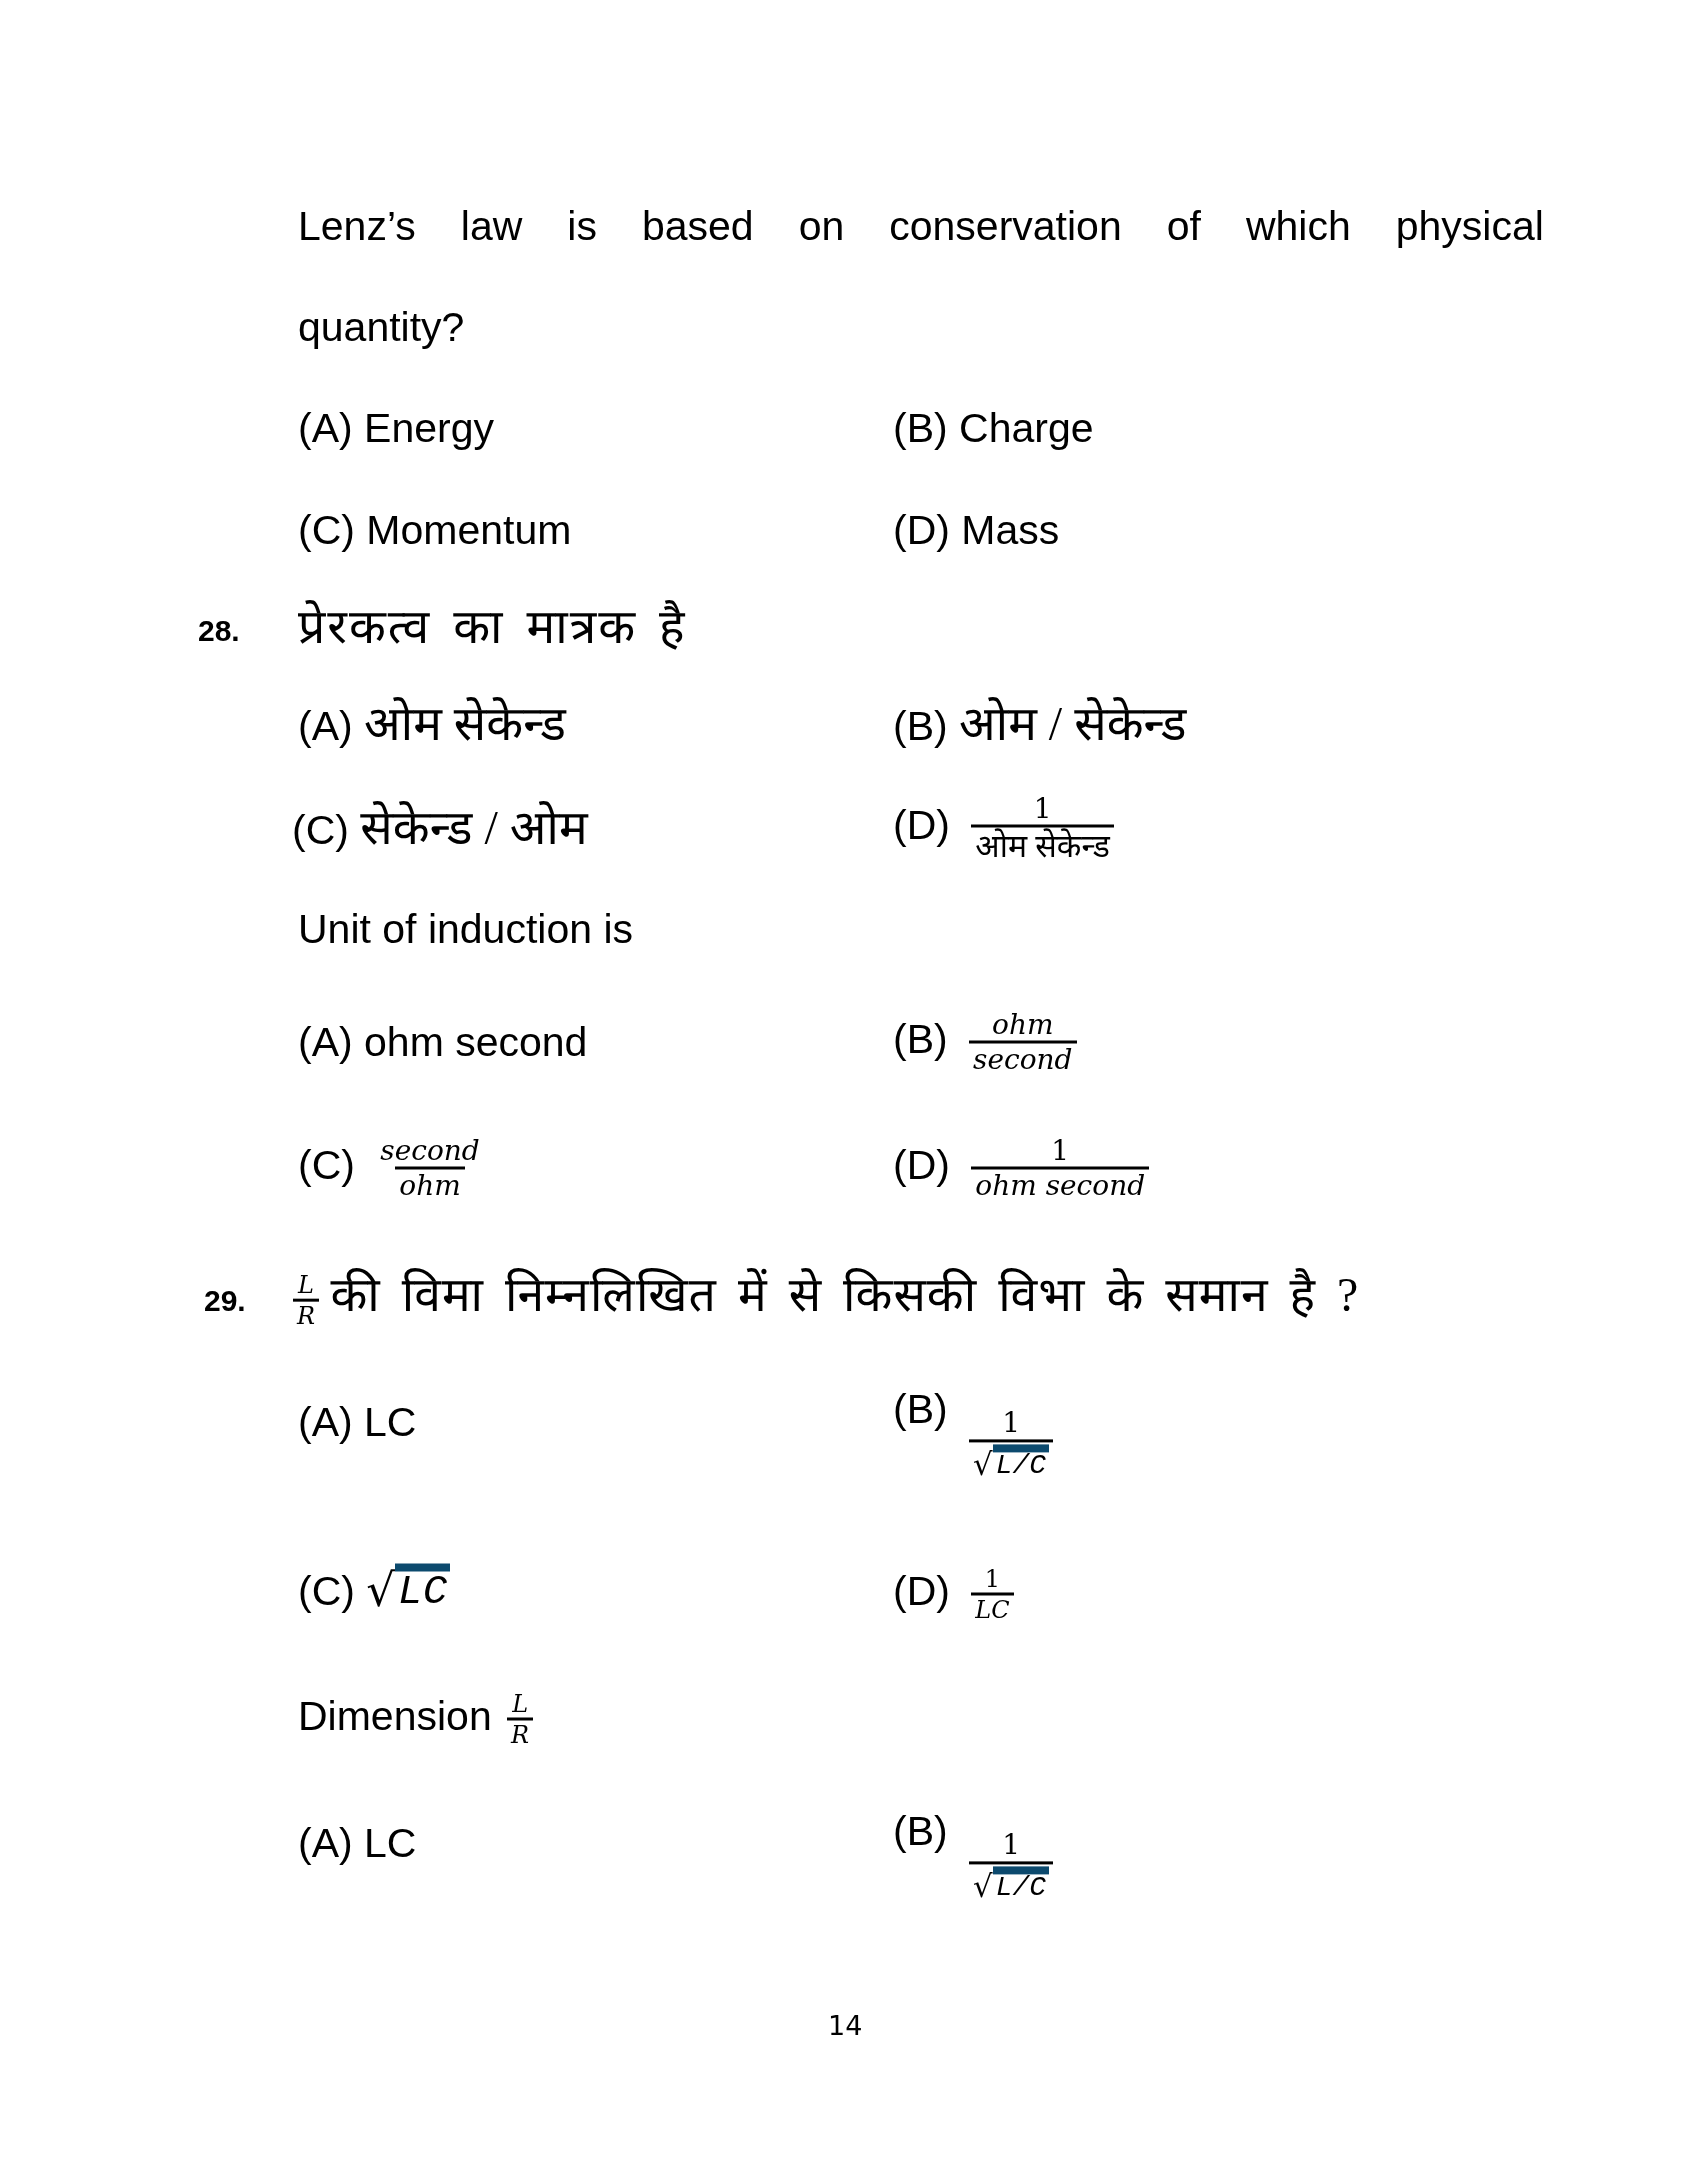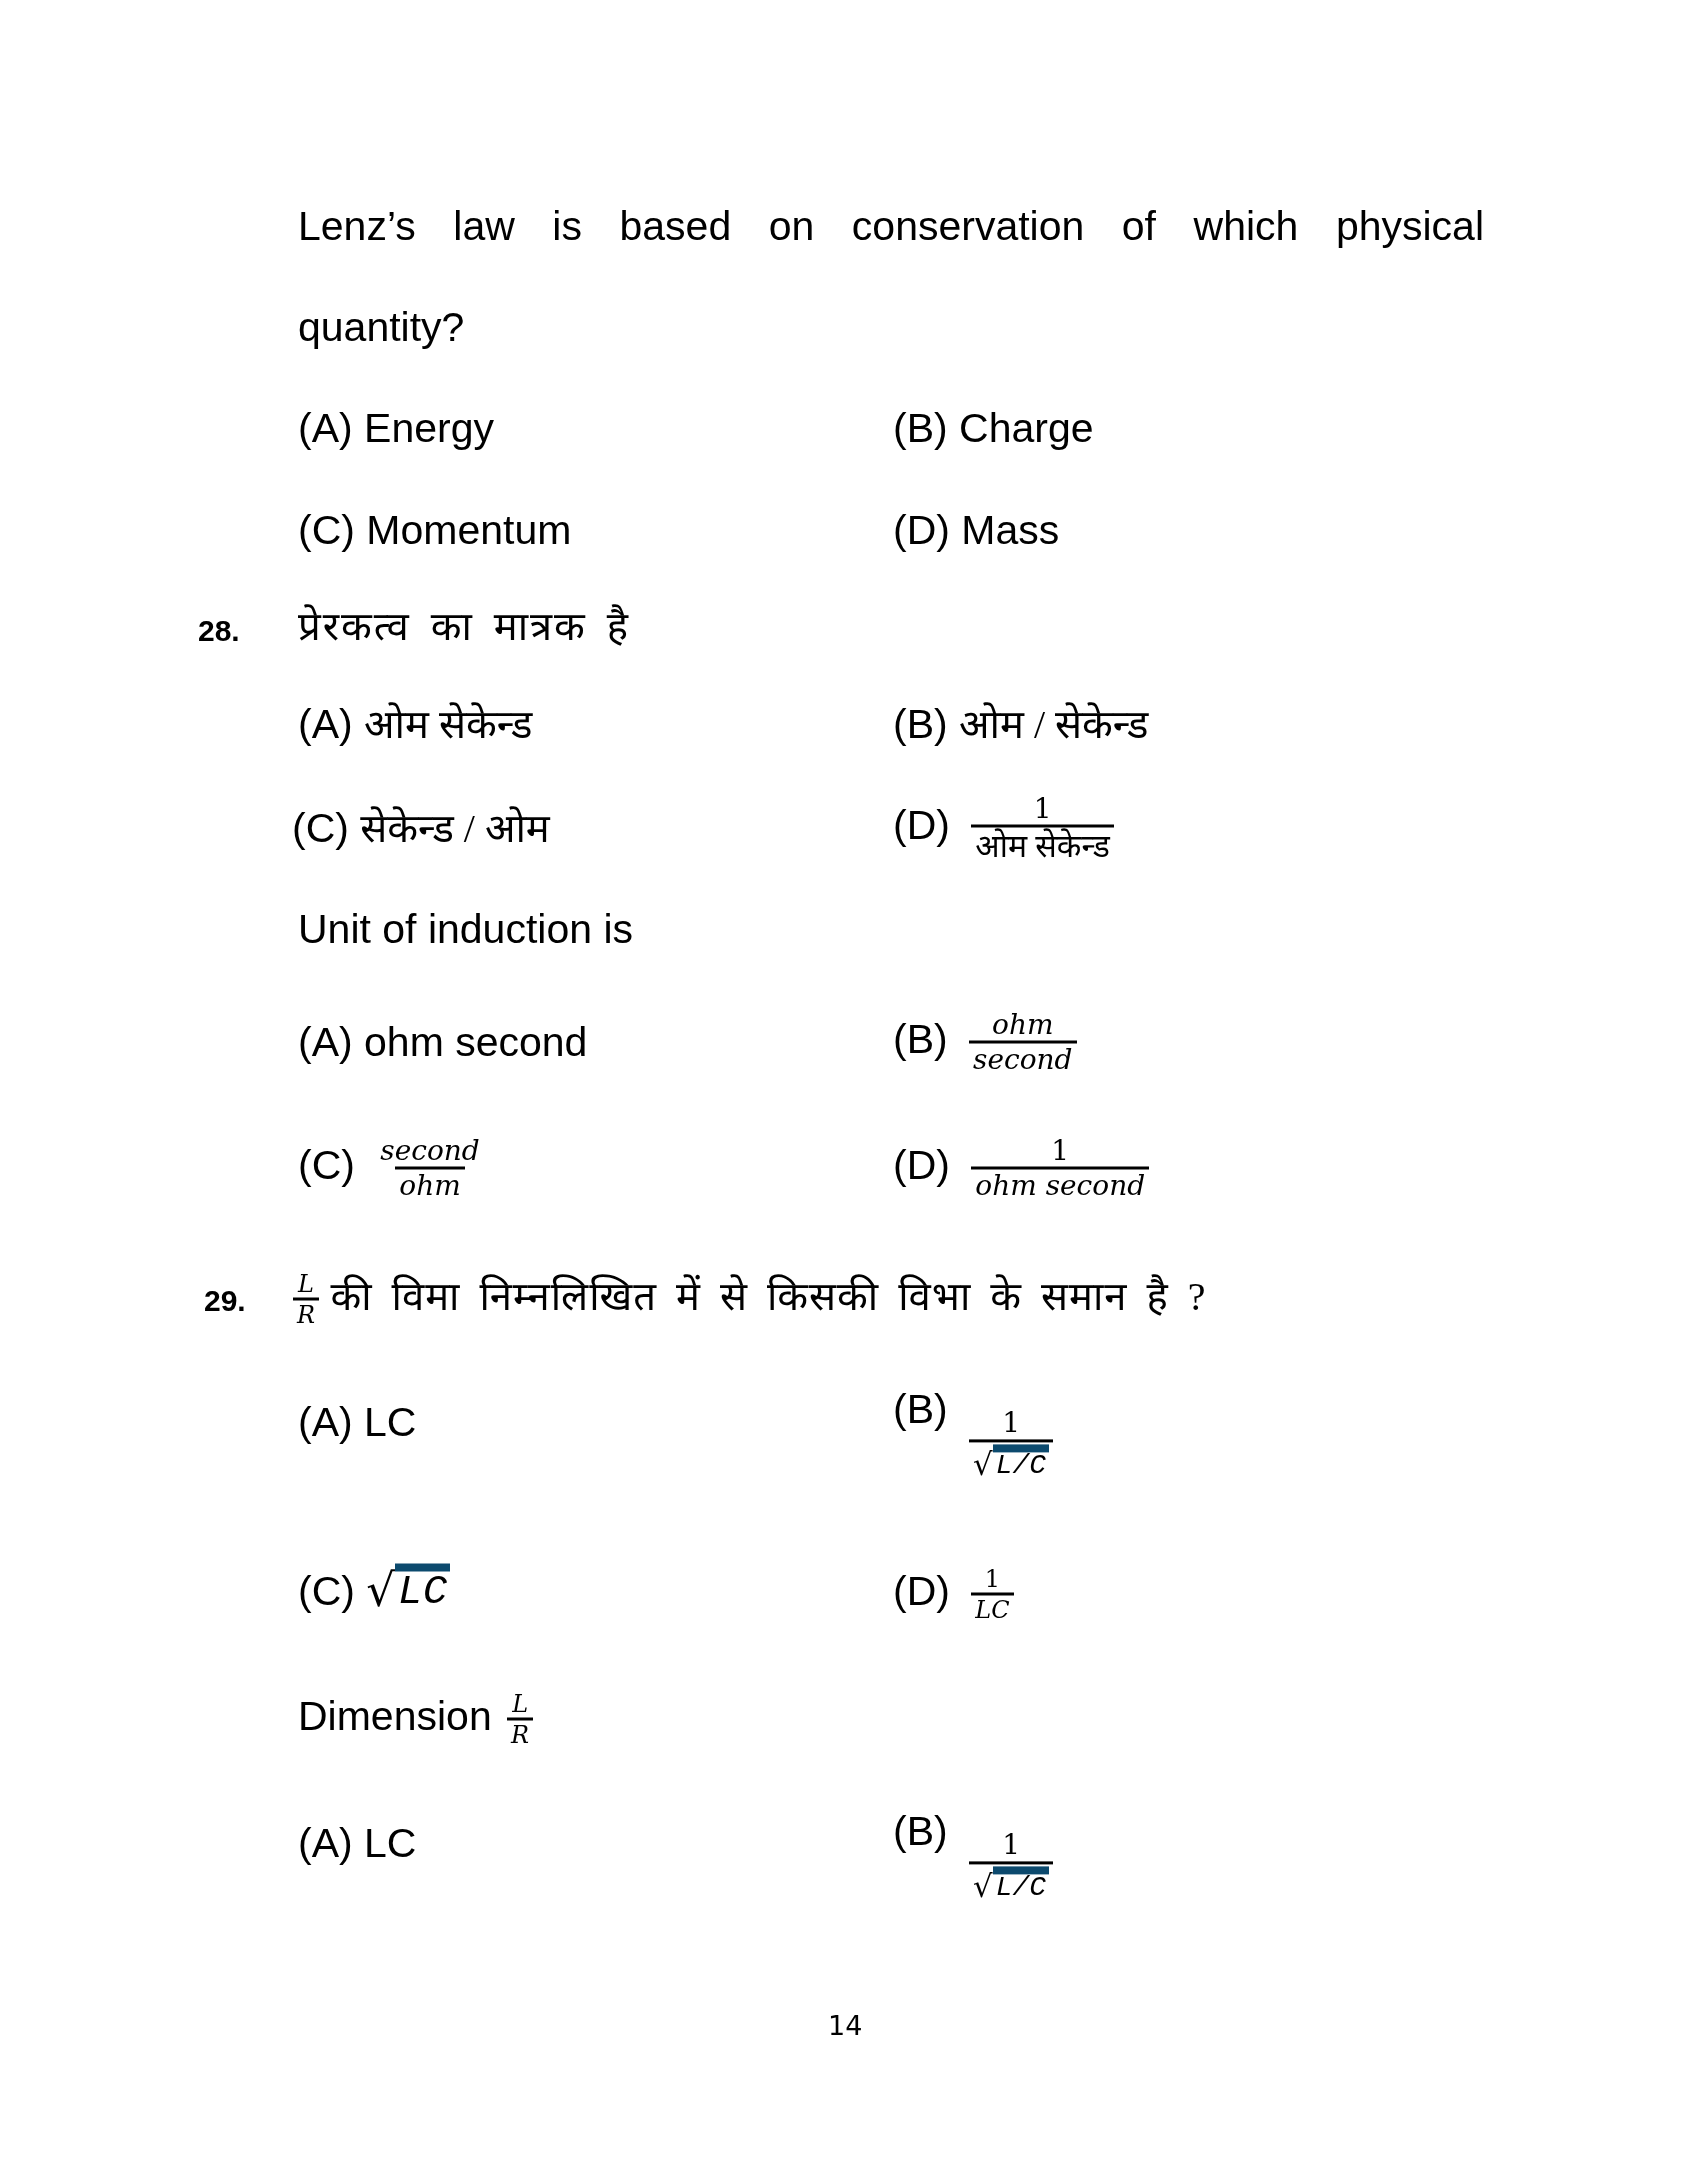--- a/index.html
+++ b/index.html
@@ -1,19 +1,19 @@
 <!DOCTYPE html>
 <html><head>
 <meta charset="utf-8">
 <style>
   html, body { margin:0; padding:0; background:#ffffff; }
   body { width:1683px; height:2178px; position:relative; overflow:hidden; color:#000; font-family:"Liberation Sans", sans-serif; }
-  .abs { position:absolute; white-space:nowrap; }
+  .abs { position:absolute; white-space:nowrap;gap:45px; }
   .line { font-size:41px; line-height:1; transform:translateY(-50%); }
-  .hi { font-family:"Liberation Serif", "DejaVu Serif", serif; font-size:40px; }
+  .hi { font-family:"Liberation Serif", "DejaVu Serif", serif; font-size:48px; }
   .qnum { font-family:"Liberation Sans", sans-serif; font-size:30px;font-weight:bold; }
   .just { display:flex; justify-content:space-between; width:1186px; }
   .frac { display:inline-flex; flex-direction:column; align-items:center; vertical-align:middle; margin-left:10px; font-family:"DejaVu Serif", serif; font-style:italic; }
   .frac .num { padding:0 4px 2px; }
   .frac .den { border-top:3px solid #000; padding:2px 4px 0; }
   .frac.small { font-size:28px; }
   .frac.tiny { font-size:24px; }
   .frac.upright { font-style:normal; }
   .hindi-den { font-family:"Liberation Serif", "DejaVu Serif", serif; font-style:normal; font-size:32px; }
   .sqrt { display:inline-flex; align-items:flex-end; font-family:"DejaVu Serif", serif; font-style:italic; }

